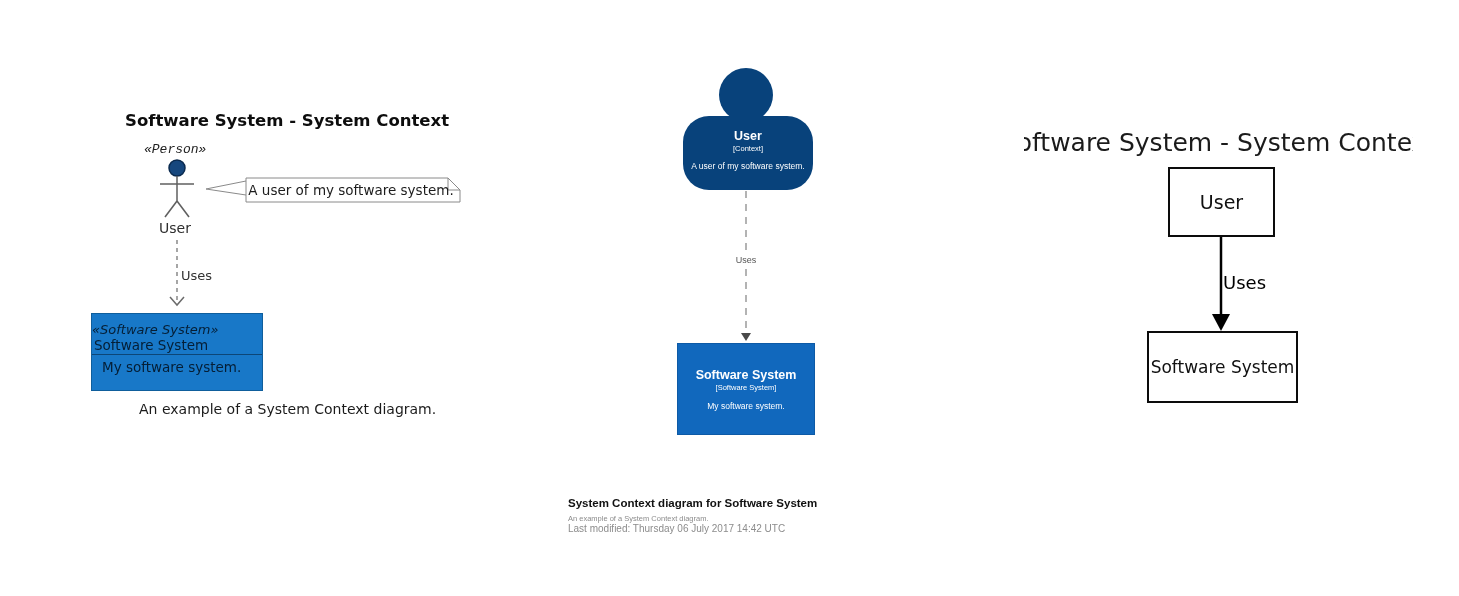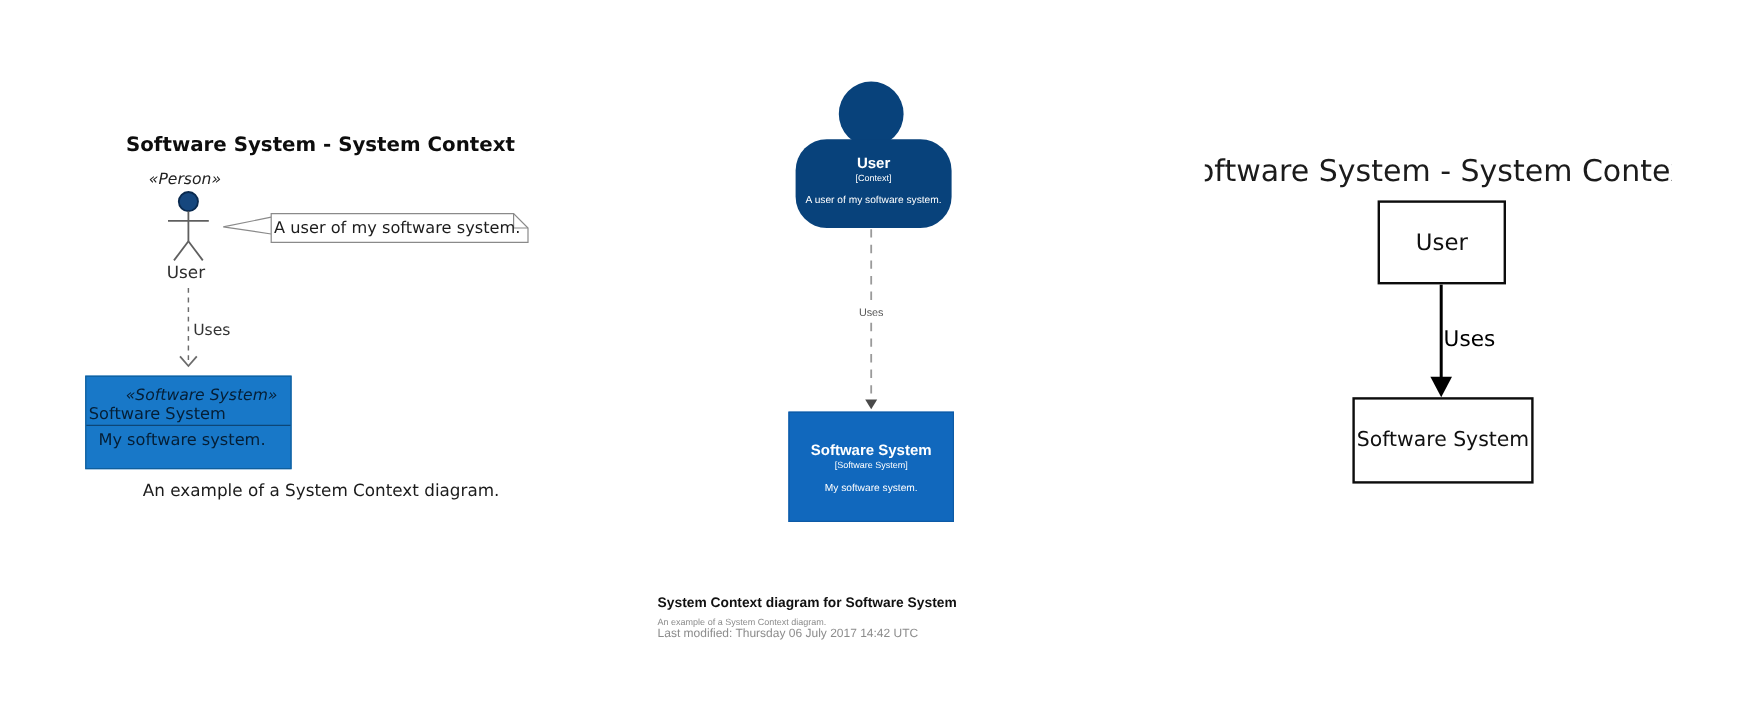--- a/index.html
+++ b/index.html
@@ -1,30 +1,30 @@
 <!DOCTYPE html>
 <html><head>
 <meta charset="utf-8">
 <style>
   html,body{margin:0;padding:0;background:#ffffff;}
   .canvas{position:relative;width:1425px;height:596px;background:#ffffff;overflow:hidden;
-          font-family:"DejaVu Sans",sans-serif;}
+          font-family:"DejaVu Sans",sans-serif;margin-left:20px;}
   .abs{position:absolute;}
   .gfx{position:absolute;left:0;top:0;}
 
   
   .l-title{left:105px;top:111px;font-size:16.5px;font-weight:bold;color:#0d0d0d;white-space:nowrap;}
-  .l-stereo-person{left:124px;top:142px;font-size:13px;font-style:italic;color:#222;white-space:nowrap;}
+  .l-stereo-person{left:124px;top:142px;font-size:13px;font-style:italic;color:#222;white-space:nowrap;font-family:Liberation Mono, monospace;}
   .l-note-text{left:227px;top:178px;width:214px;height:24px;line-height:24px;text-align:center;
                font-size:13.5px;color:#1c1c1c;padding-right:6px;box-sizing:border-box;white-space:nowrap;}
   .l-user{left:139px;top:220px;font-size:14px;color:#2e2e2e;white-space:nowrap;}
   .l-uses{left:161px;top:268px;font-size:13px;color:#333;white-space:nowrap;}
   .l-sysbox{left:71px;top:313px;width:172px;height:78px;background:#1878C8;border:1px solid #0F5E9C;
             box-sizing:border-box;color:#051e35;}
-  .l-sys-stereo{display:block;text-align:center;font-style:italic;font-size:13px;margin-top:8px;white-space:nowrap;padding-left:22px;}
+  .l-sys-stereo{display:block;text-align:left;font-style:italic;font-size:13px;margin-top:8px;white-space:nowrap;}
   .l-sys-name{display:block;text-align:left;font-size:13.5px;padding:0 0 1px 2px;
               border-bottom:1px solid rgba(5,30,53,.55);white-space:nowrap;}
   .l-sys-desc{display:block;text-align:left;font-size:13.5px;padding:4px 0 0 10px;white-space:nowrap;}
   .l-caption{left:119px;top:401px;font-size:14px;color:#1b1b1b;white-space:nowrap;}
 
   
   .m-panel{font-family:"Liberation Sans",sans-serif;}
   .m-head{left:699px;top:68px;width:54px;height:54px;border-radius:50%;background:#08427B;}
   .m-body{left:663px;top:116px;width:130px;height:74px;border-radius:26px;background:#08427B;
           color:#fff;text-align:center;font-family:"Liberation Sans",sans-serif;}

